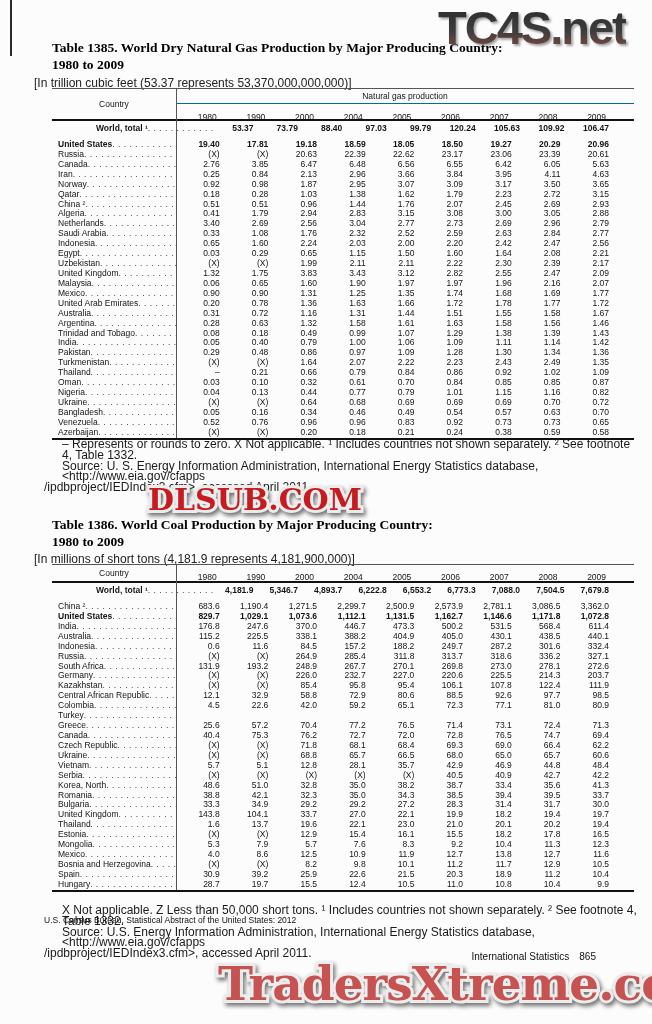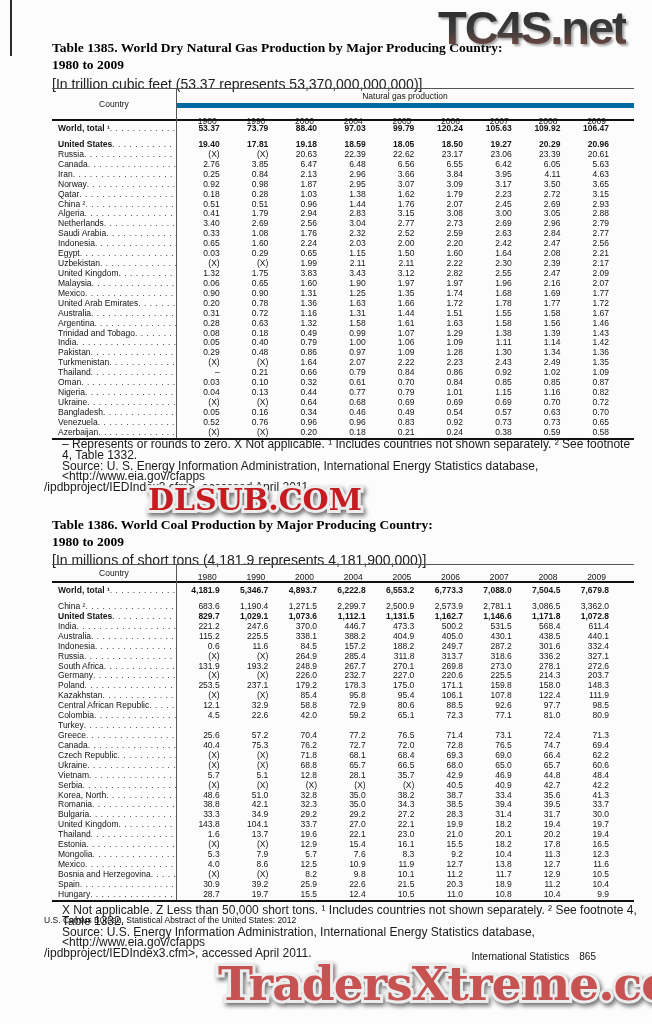--- a/index.html
+++ b/index.html
@@ -3,39 +3,39 @@
 <meta charset="utf-8">
 <style>
   html,body{margin:0;padding:0;background:#e8e8e8;}
   .page{position:relative;width:652px;height:1024px;background:#fcfcfc;overflow:hidden;
         font-family:"Liberation Sans",sans-serif;color:#141414;}
   .edge-mark{position:absolute;left:10px;top:0;width:2px;height:56px;background:#2a2a2a;}
 
   
   .tbl-title{position:absolute;left:52px;width:560px;font-family:"Liberation Serif",serif;
              font-weight:bold;font-size:13.5px;line-height:16.5px;color:#000;}
-  .unit-note{position:absolute;left:52px;font-size:14px;color:#222;}
+  .unit-note{position:absolute;left:34px;font-size:12px;color:#222;}
 
   
   .dtable{position:absolute;left:52px;width:582px;border-bottom:2px solid #111;}
   .dtable .vline{position:absolute;left:124px;top:0;bottom:0;width:1px;background:#555;}
   .hdr{display:flex;border-top:1.5px solid #555;border-bottom:2px solid #111;height:30px;font-size:8.5px;}
   .hdr-left{width:124px;display:flex;align-items:center;justify-content:center;}
   .hdr-right{flex:1;display:flex;flex-direction:column;}
-  .hdr-span{height:14px;line-height:14px;text-align:center;border-bottom:5px solid #0369a1;}
+  .hdr-span{height:14px;line-height:14px;text-align:center;border-bottom:1px solid #0369a1;}
   .hdr2{display:flex;border-top:1.5px solid #555;border-bottom:2px solid #111;height:16px;
         align-items:center;font-size:8.5px;}
   .hdr-years{flex:1;display:flex;align-items:center;padding-right:20px;margin-top:8px;}
   .hdr-years .y{flex:1;text-align:right;padding-right:8px;}
 
   
   .rows{padding-top:1px;}
   .trow{display:flex;height:9.93px;line-height:9.9px;font-size:8.5px;}
   .trow.b{font-weight:bold;}
-  .trow.world{height:13px;line-height:13px;margin-bottom:5px;}
+  .trow.world{height:13px;line-height:13px;margin-bottom:5px;margin-left:38px;}
   .trow .lbl{width:124px;display:flex;box-sizing:border-box;padding-left:6px;overflow:hidden;}
   .lbl .nm{white-space:nowrap;}
   .lbl .dots{flex:1;overflow:hidden;white-space:nowrap;color:#333;font-weight:normal;}
   .dots::after{content:" . . . . . . . . . . . . . . . . . . . . . . . . . . . . . . . . . . . . . . . .";letter-spacing:0.5px;}
   .trow .vals{flex:1;display:flex;box-sizing:border-box;padding-right:20px;}
   .vals .v{flex:1;text-align:right;padding-right:5px;white-space:nowrap;}
 
   
   .footnote{position:absolute;left:44px;width:594px;font-size:12px;line-height:10.8px;color:#1a1a1a;}
   .footnote .ind{padding-left:18px;}
@@ -706,21 +706,21 @@
             <div class="v">1,171.8</div>
             <div class="v">1,072.8</div>
           </div>
         </div>
         <div class="trow">
           <div class="lbl">
             <span class="nm">India</span>
             <span class="dots"></span>
           </div>
           <div class="vals">
-            <div class="v">221.2</div>
+            <div class="v">176.8</div>
             <div class="v">247.6</div>
             <div class="v">370.0</div>
             <div class="v">446.7</div>
             <div class="v">473.3</div>
             <div class="v">500.2</div>
             <div class="v">531.5</div>
             <div class="v">568.4</div>
             <div class="v">611.4</div>
           </div>
         </div>
@@ -804,37 +804,20 @@
             <div class="v">232.7</div>
             <div class="v">227.0</div>
             <div class="v">220.6</div>
             <div class="v">225.5</div>
             <div class="v">214.3</div>
             <div class="v">203.7</div>
           </div>
         </div>
         <div class="trow">
           <div class="lbl">
-            <span class="nm">Poland</span>
-            <span class="dots"></span>
-          </div>
-          <div class="vals">
-            <div class="v">253.5</div>
-            <div class="v">237.1</div>
-            <div class="v">179.2</div>
-            <div class="v">178.3</div>
-            <div class="v">175.0</div>
-            <div class="v">171.1</div>
-            <div class="v">159.8</div>
-            <div class="v">158.0</div>
-            <div class="v">148.3</div>
-          </div>
-        </div>
-        <div class="trow">
-          <div class="lbl">
             <span class="nm">Kazakhstan</span>
             <span class="dots"></span>
           </div>
           <div class="vals">
             <div class="v">(X)</div>
             <div class="v">(X)</div>
             <div class="v">85.4</div>
             <div class="v">95.8</div>
             <div class="v">95.4</div>
             <div class="v">106.1</div>

